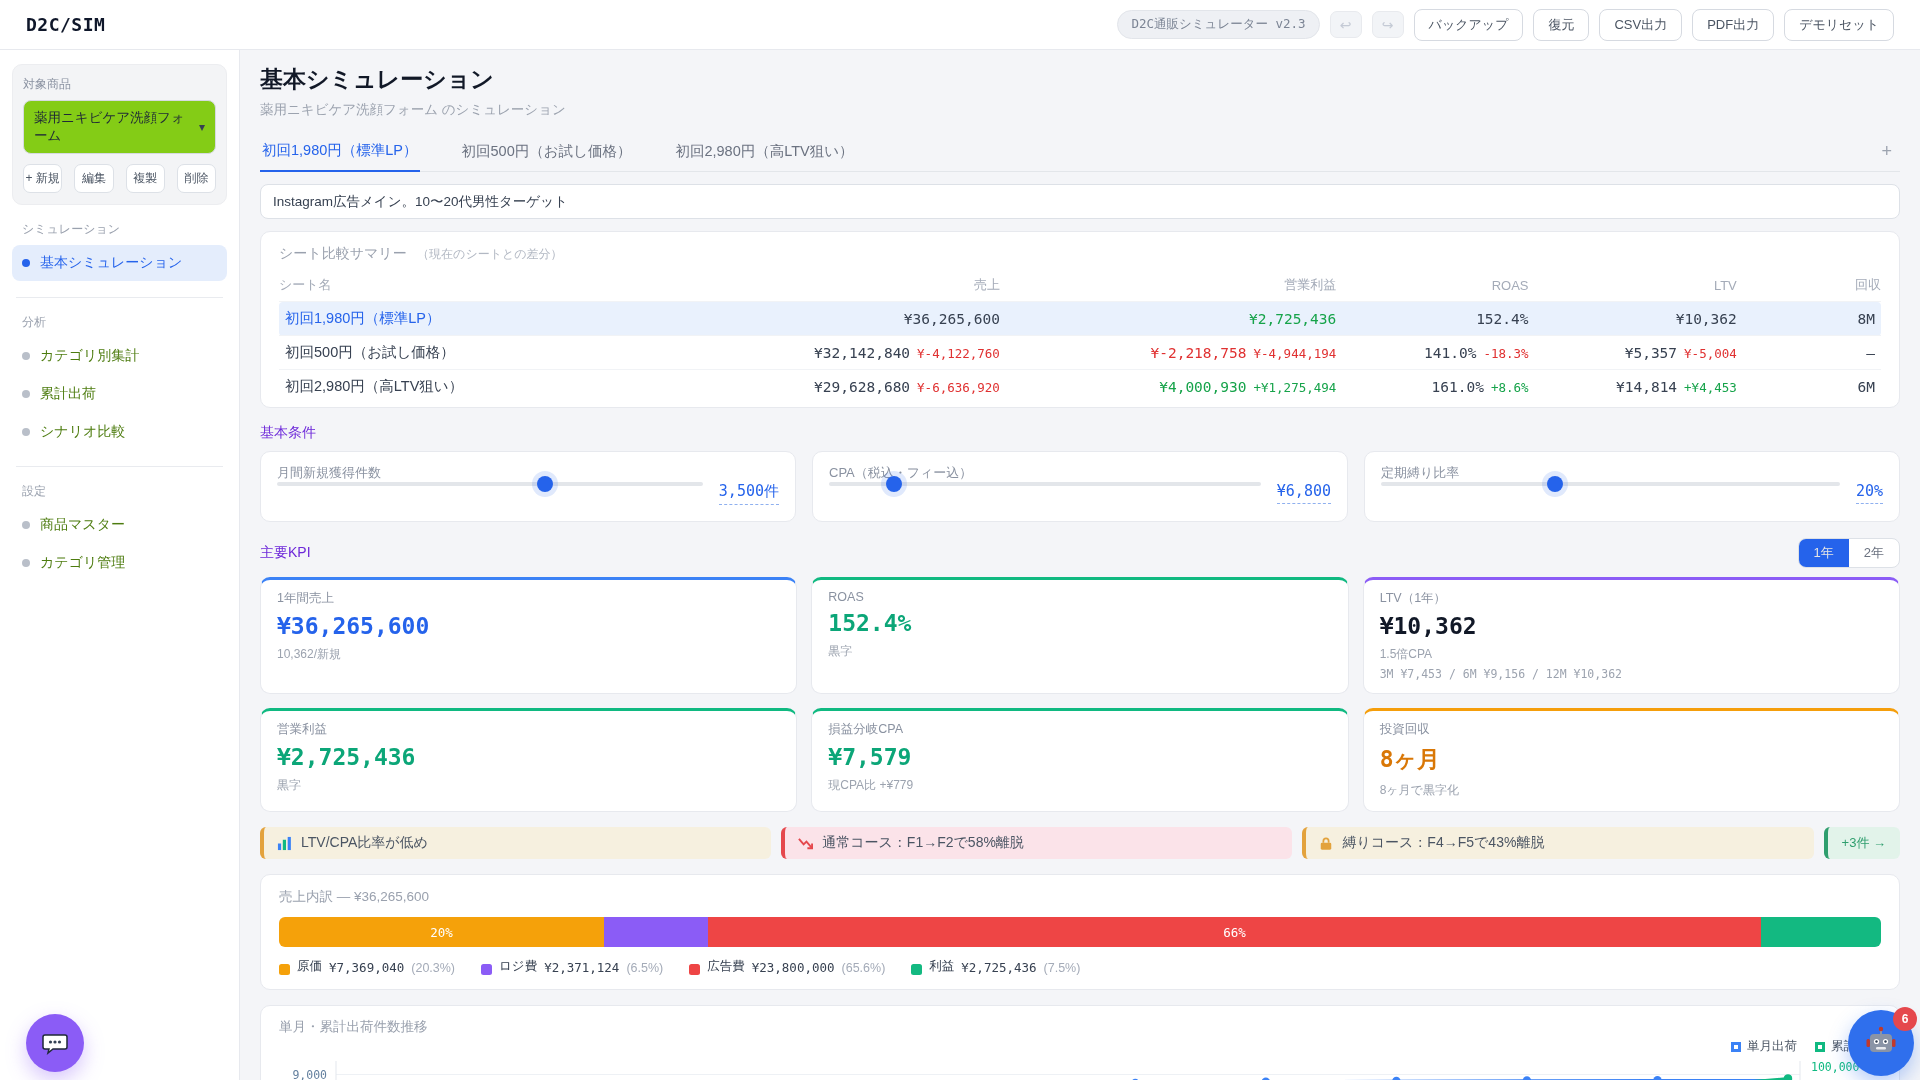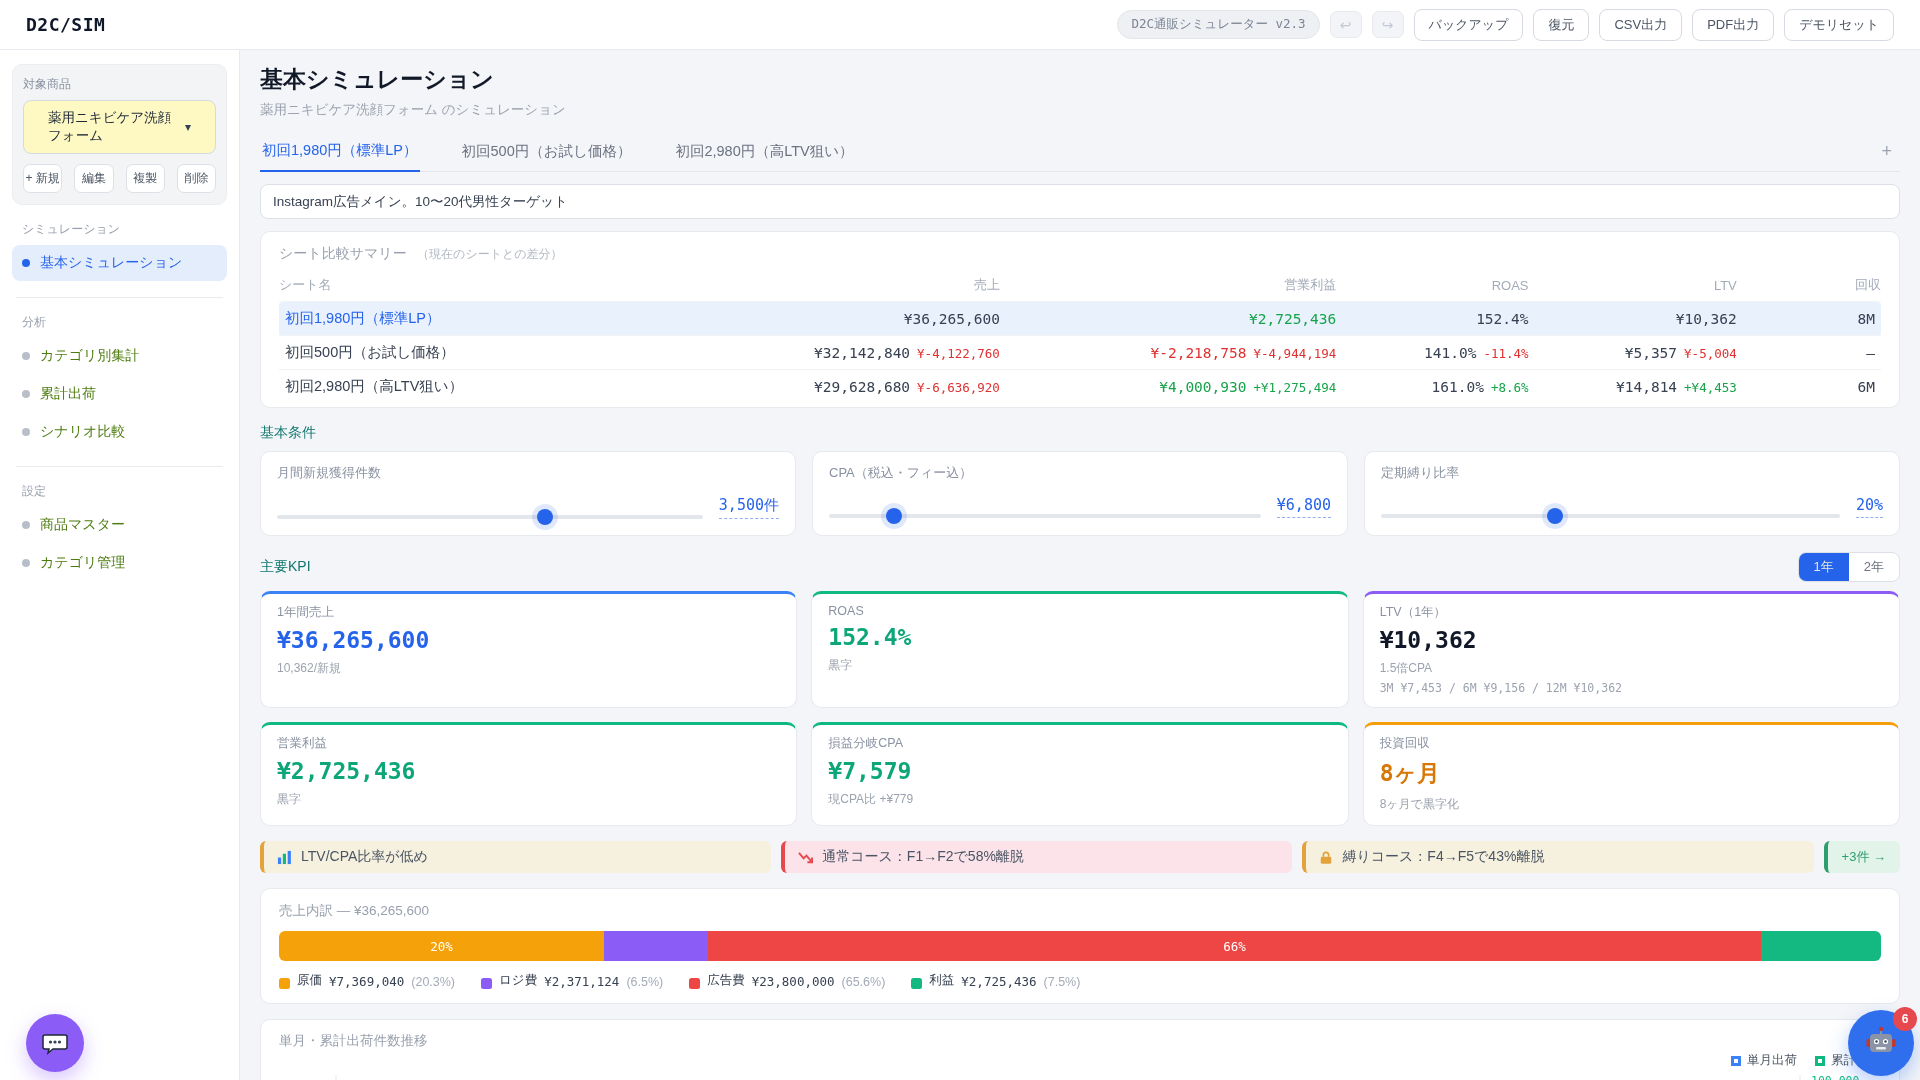--- a/index.html
+++ b/index.html
@@ -16,22 +16,22 @@
   .icon-btn{width:32px;height:27px;background:#f2f4f7;border:1px solid #e8eaee;border-radius:7px;
     color:#c4cad5;font-size:14px;display:flex;align-items:center;justify-content:center;cursor:pointer}
   .btn{background:#fff;border:1px solid #d6dae1;border-radius:8px;padding:6px 14px;font-size:13px;
     color:#4b5563;cursor:pointer;white-space:nowrap}
 
   
   .layout{display:flex;height:1030px}
   aside{width:240px;background:#fff;border-right:1px solid #e7e9ee;padding:14px 12px;flex-shrink:0}
   .product-card{background:#f3f4f6;border:1px solid #ecedf0;border-radius:10px;padding:11px 10px}
   .pc-label{font-size:12px;color:#8a92a1;margin-bottom:7px}
-  .selectbox{display:flex;align-items:center;justify-content:space-between;background:#fef9c3;
-    border:1px solid #d6dae1;border-radius:8px;padding:8px 24px;font-size:13.5px;color:#1f2937;cursor:pointer}
+  .selectbox{display:flex;align-items:center;justify-content:space-between;background:#84cc16;
+    border:1px solid #d6dae1;border-radius:8px;padding:8px 10px;font-size:13.5px;color:#1f2937;cursor:pointer}
   .selectbox .chev{color:#374151;font-size:12px;margin-left:4px}
   .pc-btns{display:flex;gap:12px;margin-top:10px}
   .pc-btn{flex:1;background:#fff;border:1px solid #dde1e7;border-radius:7px;padding:5px 0;
     font-size:12px;color:#4b5563;text-align:center;cursor:pointer;white-space:nowrap}
   .side-label{font-size:12px;color:#9aa1ae;margin:16px 10px 7px}
   .side-item{display:flex;align-items:center;gap:10px;padding:9px 10px;border-radius:8px;
     font-size:14px;color:#4d7c0f;cursor:pointer;margin-bottom:2px}
   .side-item .dot{width:8px;height:8px;border-radius:50%;background:#b9bfc9;flex-shrink:0}
   .side-item.active{background:#e4edfc;color:#2563eb}
   .side-item.active .dot{background:#2563eb}
@@ -60,27 +60,27 @@
   td{padding:7px 0;font-size:14.5px;color:#374151;text-align:right;border-top:1px solid #f1f3f6;white-space:nowrap}
   td:first-child{text-align:left;padding-left:6px}
   tr.current td{background:#e9f1fd}
   tr.current td:first-child{color:#2563eb;border-radius:4px 0 0 4px}
   tr.current td:last-child{border-radius:0 4px 4px 0;padding-right:6px}
   td:last-child{padding-right:6px}
   .val{font-family:"DejaVu Sans Mono",monospace;font-size:14.5px}
   .diff{font-family:"DejaVu Sans Mono",monospace;font-size:12.5px;margin-left:7px}
   .pos{color:#16a34a}.neg{color:#e03131}
 
-  .section-label{font-size:14px;color:#0f766e;margin:16px 0 9px}
+  .section-label{font-size:14px;color:#6d28d9;margin:16px 0 9px}
 
   
   .sliders{display:grid;grid-template-columns:repeat(3,1fr);gap:16px}
   .slider-card{padding:12px 16px 16px}
   .sl-label{font-size:13px;color:#8a92a1}
-  .sl-row{display:flex;align-items:flex-end;gap:16px;margin-top:14px}
+  .sl-row{display:flex;align-items:flex-start;gap:16px;margin-top:0}
   .track{position:relative;flex:1;height:4px;background:#e3e6ea;border-radius:2px;cursor:pointer}
   .thumb{position:absolute;top:50%;transform:translate(-50%,-50%);width:16px;height:16px;
     border-radius:50%;background:#2563eb;box-shadow:0 0 0 5px rgba(37,99,235,.14);cursor:grab}
   .sl-value{font-family:"DejaVu Sans Mono",monospace;font-size:15px;color:#2563eb;
     border-bottom:1.5px dashed #8fb0ef;padding-bottom:3px;cursor:text;white-space:nowrap}
 
   
   .kpi-head{display:flex;align-items:center;justify-content:space-between;margin:16px 0 9px}
   .toggle{display:flex;border:1px solid #dde1e7;border-radius:8px;overflow:hidden;background:#fff}
   .toggle .opt{padding:5px 15px;font-size:13px;color:#6b7280;cursor:pointer}
@@ -238,21 +238,21 @@
             <td><span class="val">¥36,265,600</span></td>
             <td><span class="val pos">¥2,725,436</span></td>
             <td><span class="val">152.4%</span></td>
             <td><span class="val">¥10,362</span></td>
             <td><span class="val">8M</span></td>
           </tr>
           <tr>
             <td>初回500円（お試し価格）</td>
             <td><span class="val">¥32,142,840</span><span class="diff neg">¥-4,122,760</span></td>
             <td><span class="val neg">¥-2,218,758</span><span class="diff neg">¥-4,944,194</span></td>
-            <td><span class="val">141.0%</span><span class="diff neg">-11.4%</span></td>
+            <td><span class="val">141.0%</span><span class="diff neg">-18.3%</span></td>
             <td><span class="val">¥5,357</span><span class="diff neg">¥-5,004</span></td>
             <td><span class="val">–</span></td>
           </tr>
           <tr>
             <td>初回2,980円（高LTV狙い）</td>
             <td><span class="val">¥29,628,680</span><span class="diff neg">¥-6,636,920</span></td>
             <td><span class="val pos">¥4,000,930</span><span class="diff pos">+¥1,275,494</span></td>
             <td><span class="val">161.0%</span><span class="diff pos">+8.6%</span></td>
             <td><span class="val">¥14,814</span><span class="diff pos">+¥4,453</span></td>
             <td><span class="val">6M</span></td>

